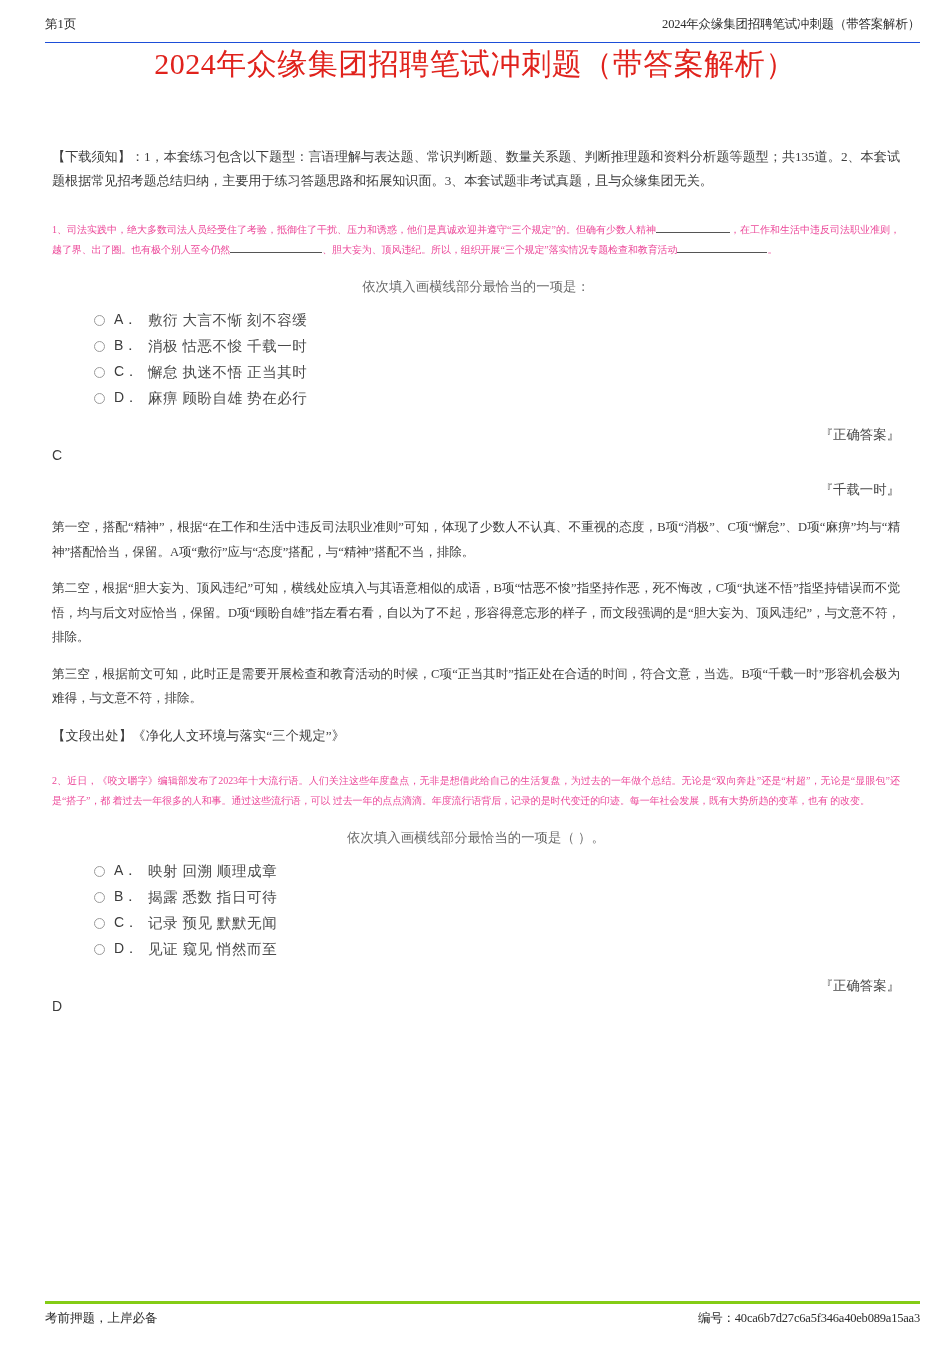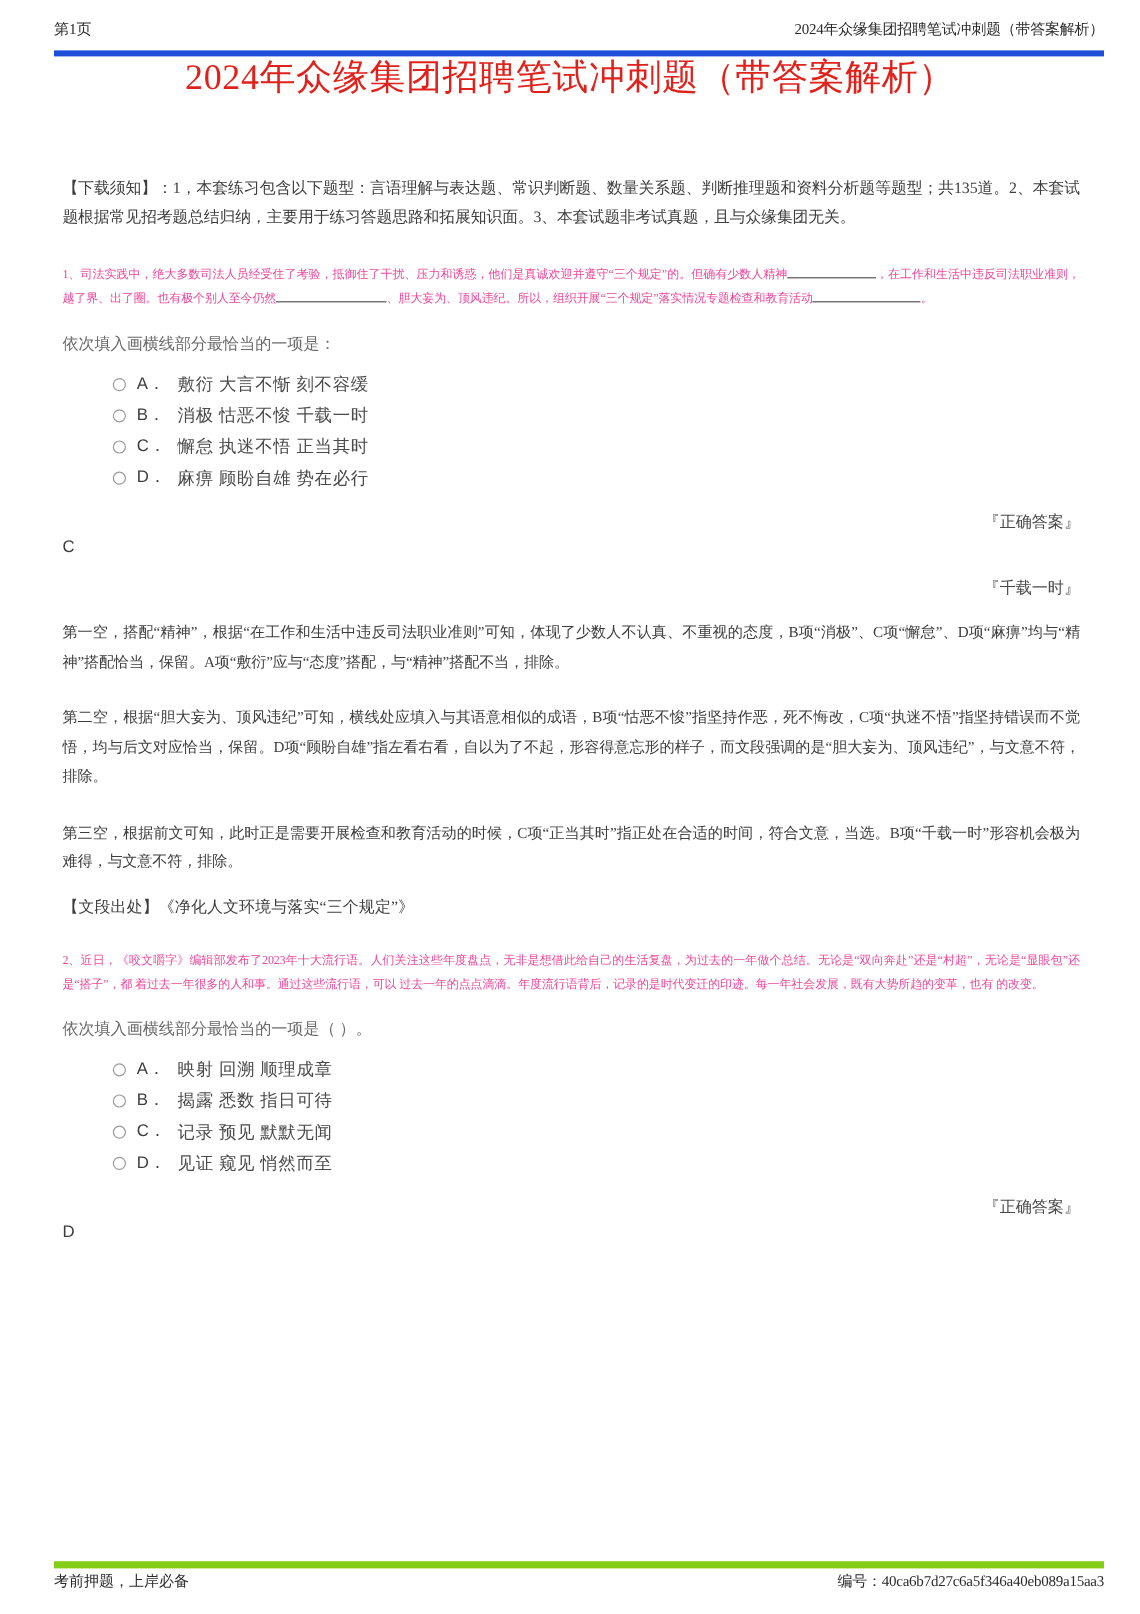--- a/index.html
+++ b/index.html
@@ -21,21 +21,21 @@
     box-sizing: border-box;
   }
 
   
   .run-header {
     position: absolute;
     top: 18px;
     left: 45px;
     right: 30px;
     height: 24px;
-    border-bottom: 5px solid #1d4ed8;
+    border-bottom: 1px solid #1d4ed8;
     display: flex;
     align-items: flex-start;
     justify-content: space-between;
     font-size: 12.5px;
     color: #2b2b2b;
     line-height: 1.1;
   }
   .run-header .hdr-left {
     letter-spacing: 0;
   }
@@ -99,20 +99,21 @@
   }
   .blank.w1 { width: 74px; }
   .blank.w2 { width: 92px; }
   .blank.w3 { width: 90px; }
 
   .prompt {
     margin-top: 16px;
     font-size: 13.4px;
     color: #6a6a6a;
     line-height: 1.6;
+    text-align: center;
   }
 
   .options {
     margin-top: 10px;
     margin-left: 42px;
   }
   .option-row {
     display: flex;
     align-items: center;
     height: 26px;
@@ -157,42 +158,42 @@
 
   .para {
     margin-top: 15px;
     font-size: 12.6px;
     line-height: 1.95;
     color: #3d3d3d;
     text-align: justify;
     letter-spacing: -0.1px;
   }
   .para.tight {
-    margin-top: 22px;
+    margin-top: 12px;
   }
   .conclusion {
     margin-top: 16px;
     font-size: 13.2px;
     color: #3d3d3d;
   }
   .source {
     margin-top: 16px;
     font-size: 13.2px;
     color: #3d3d3d;
     letter-spacing: 0.2px;
   }
 
   
   .run-footer {
     position: absolute;
     bottom: 18px;
     left: 45px;
     right: 30px;
     height: 26px;
-    border-top: 6px solid #84cc16;
+    border-top: 3px solid #84cc16;
     display: flex;
     align-items: flex-end;
     justify-content: space-between;
     font-size: 12.5px;
     color: #2b2b2b;
     padding-top: 6px;
     box-sizing: border-box;
   }
   .run-footer .ftr-right {
     letter-spacing: -0.2px;

